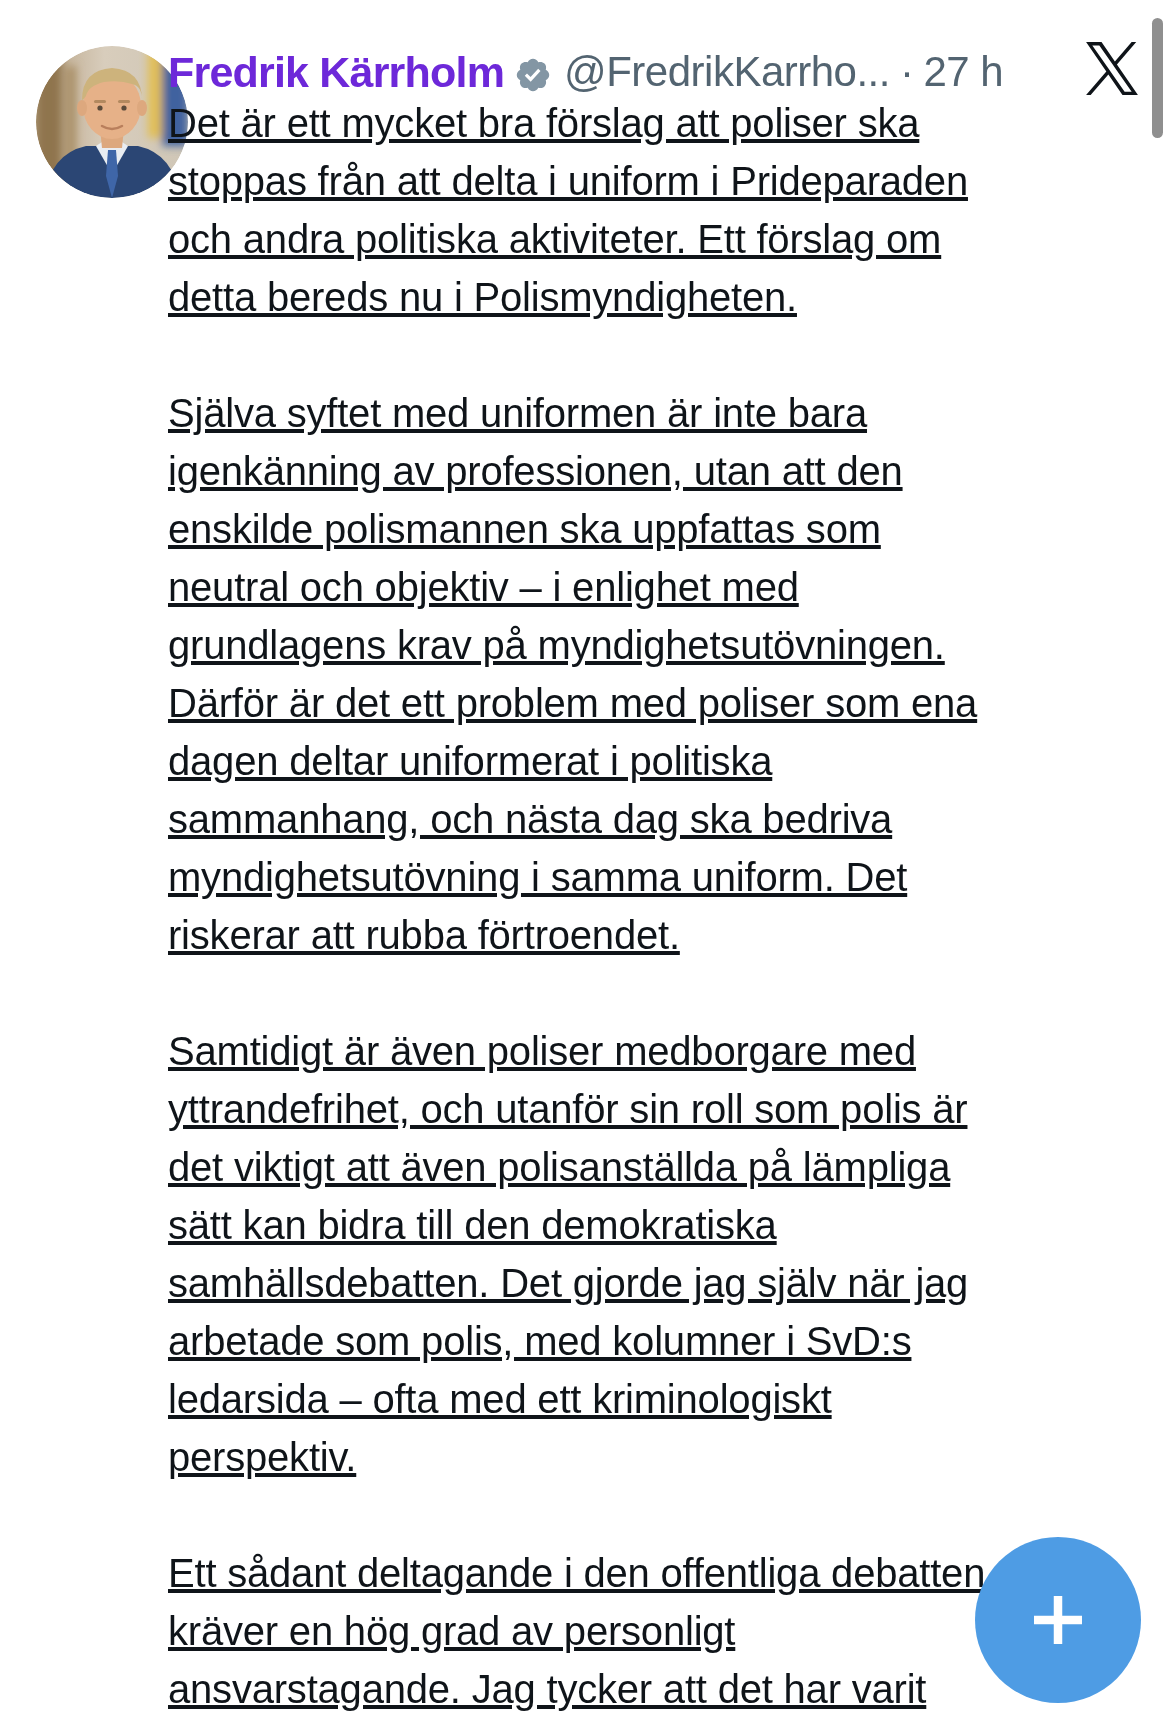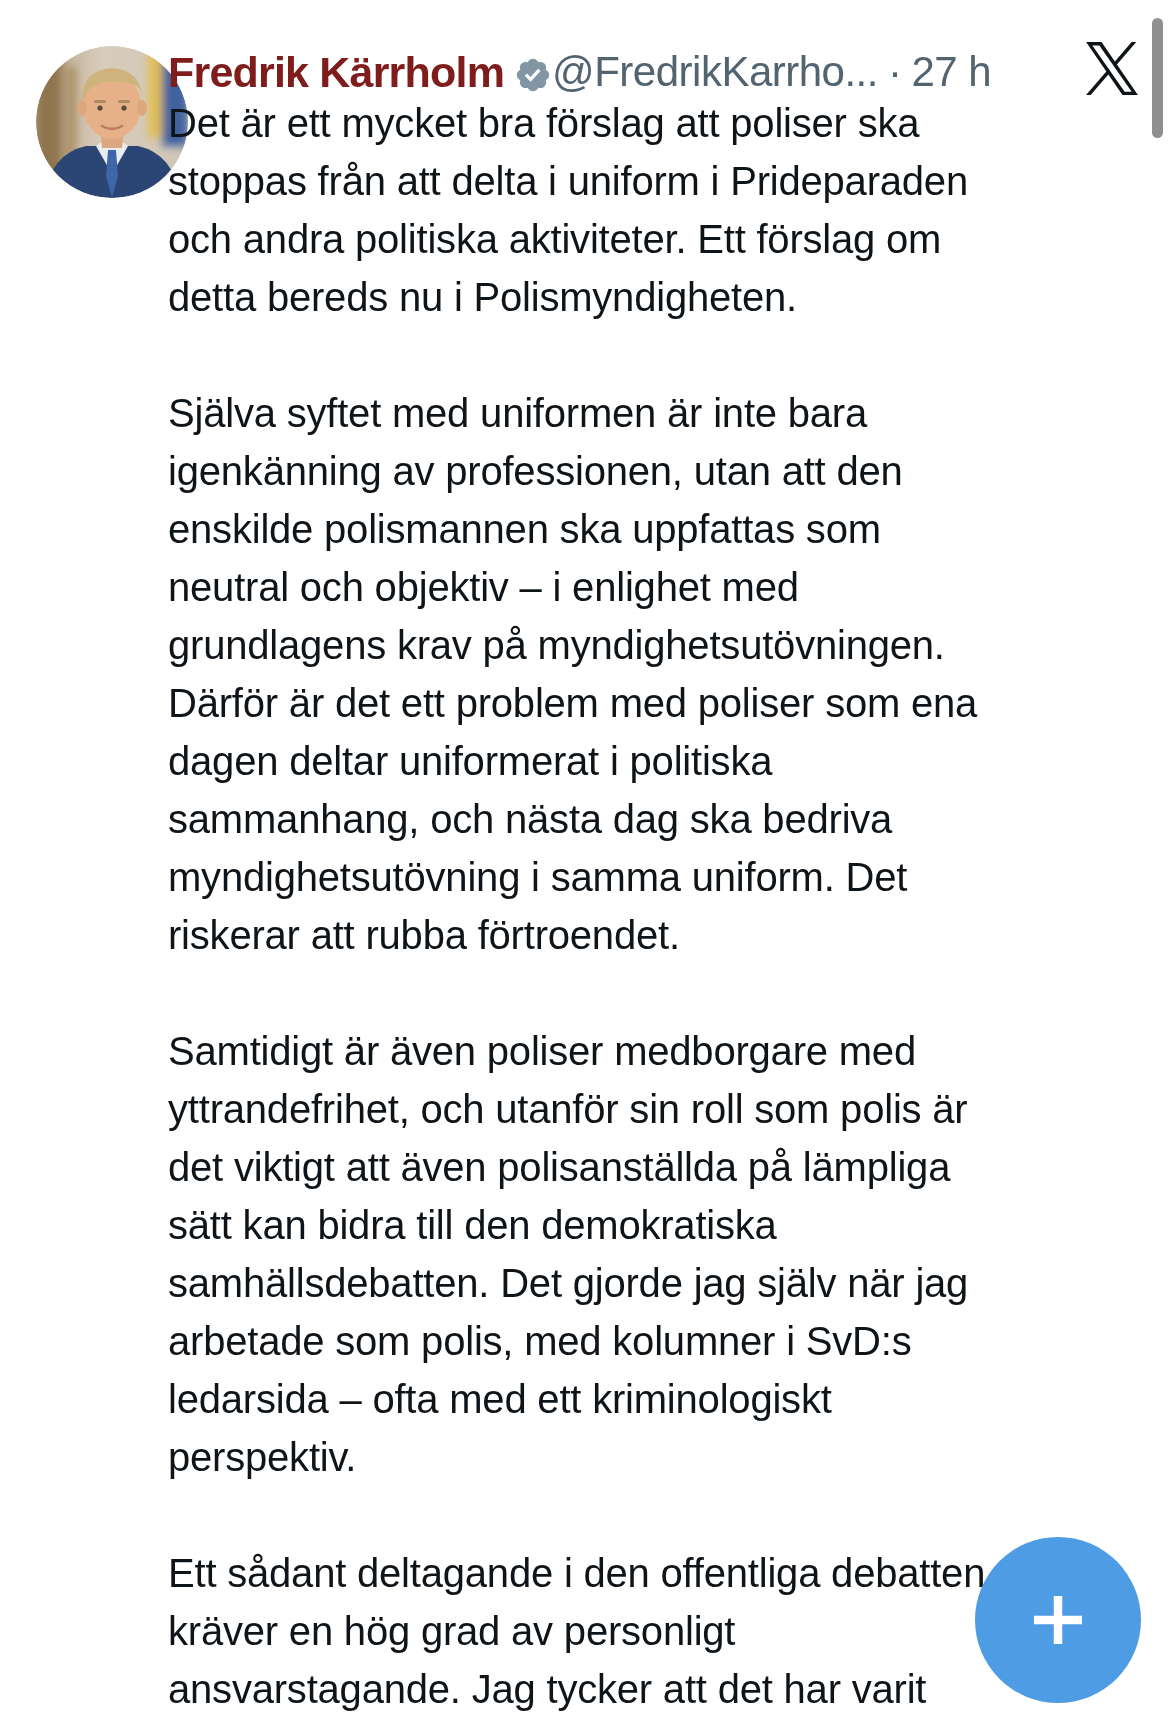--- a/index.html
+++ b/index.html
@@ -25,29 +25,30 @@
     position:absolute;
     left:168px; top:40px;
     height:64px;
     display:flex;
     align-items:center;
     white-space:nowrap;
   }
   .display-name {
     font-size:43px;
     font-weight:bold;
-    color:#7f1d1d;
+    color:#6d28d9;
     letter-spacing:-0.8px;
   }
   .verified-badge {
     margin-left:10px;
     margin-top:6px;
   }
   .verified-badge svg { display:block; }
   .handle-group {
+    margin-left:12px;
     font-size:42px;
     color:#536471;
     letter-spacing:-0.5px;
     display:flex;
   }
   .handle-sep { margin:0 10px; }
 
   .x-logo {
     position:absolute;
     left:1086px; top:42px;
@@ -57,20 +58,21 @@
 
   .tweet-text {
     position:absolute;
     left:168px; top:94px;
     width:1002px;
     font-size:40px;
     line-height:58px;
     color:#0f1419;
     letter-spacing:-0.2px;
     white-space:pre-line;
+    text-decoration:underline;
   }
 
   .fab {
     position:absolute;
     left:975px; top:1537px;
     width:166px; height:166px;
     border-radius:50%;
     background:#4e9ce4;
     display:flex;
     align-items:center;

